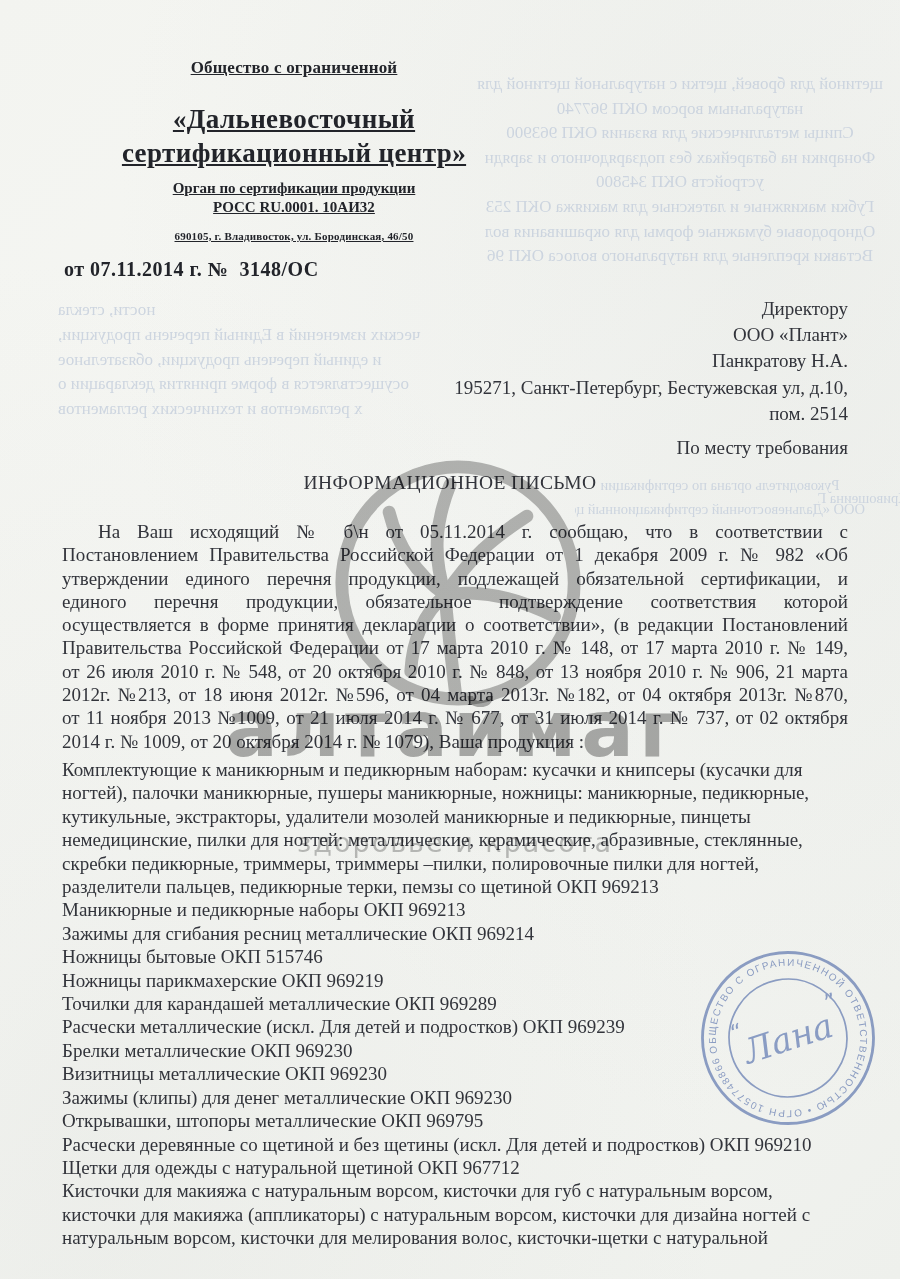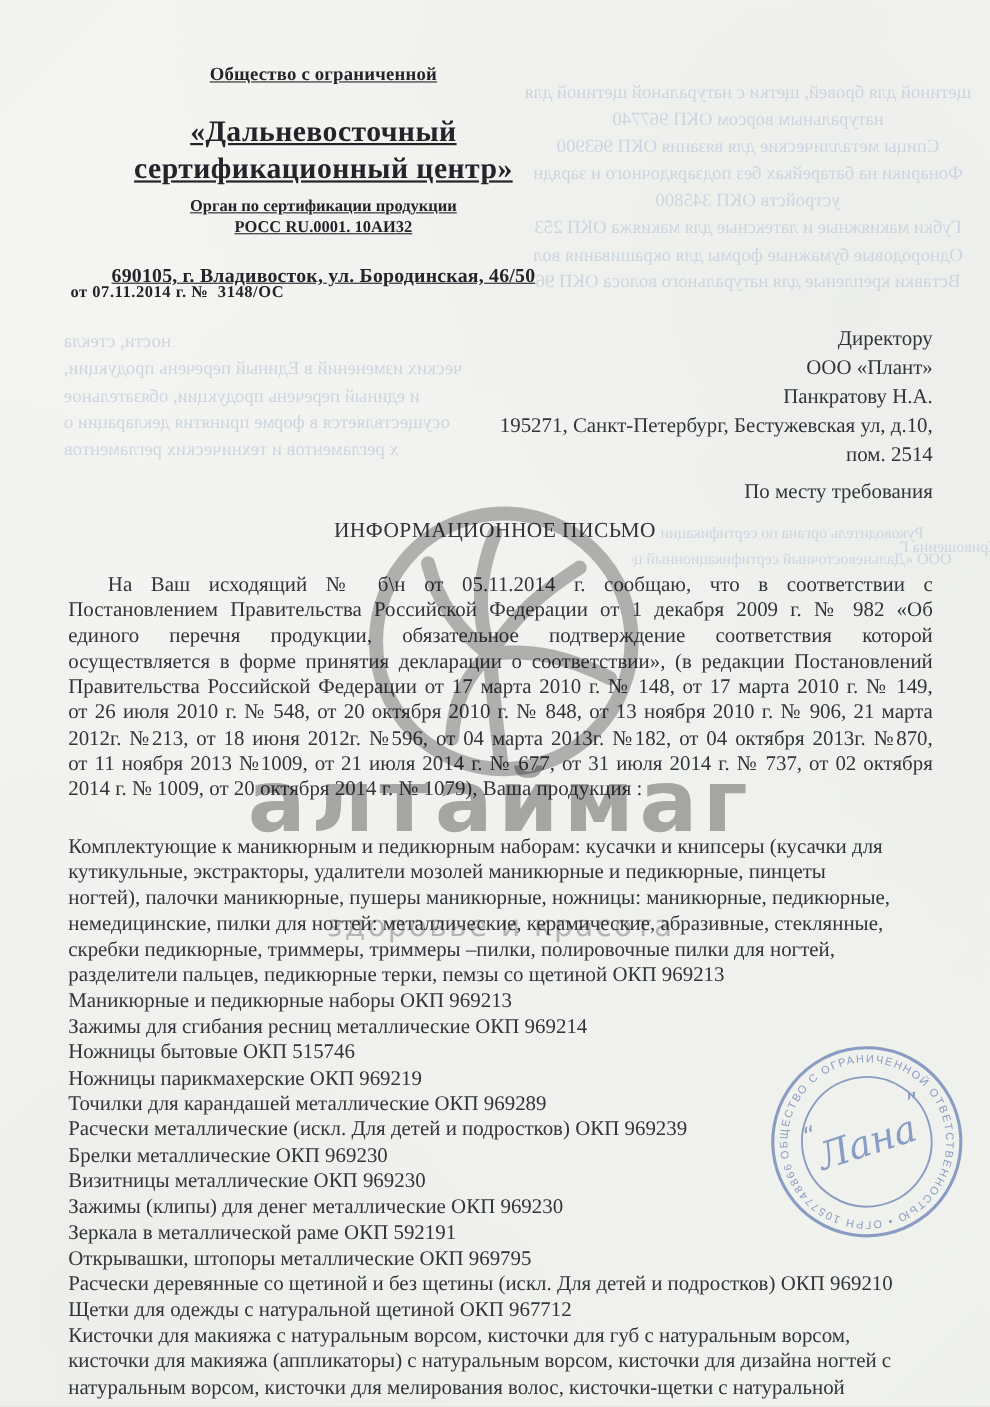--- a/index.html
+++ b/index.html
@@ -9,22 +9,22 @@
       radial-gradient(ellipse at 85% 20%, rgba(210,214,210,.25), transparent 60%),
       radial-gradient(ellipse at 10% 90%, rgba(205,208,202,.2), transparent 55%),
       linear-gradient(135deg,#f3f4f0 0%,#f6f7f4 45%,#eef0ec 100%);
     font-family:"Liberation Serif", serif;color:#32343b;
   }
   
   .letterhead{position:absolute;left:95px;top:56px;width:398px;text-align:center;color:#22242a;text-decoration:underline;}
   .lh-small{font-size:17px;font-weight:bold;line-height:23px;letter-spacing:.2px;}
   .lh-big{font-size:27px;font-weight:bold;line-height:34px;margin-top:23px;letter-spacing:.4px;}
   .lh-org{font-size:15px;font-weight:bold;line-height:19px;margin-top:9px;}
-  .lh-addr{font-size:18px;font-weight:bold;margin-top:23px;letter-spacing:.2px;}
-  .refline{position:absolute;left:64px;top:258px;font-size:15px;font-weight:bold;letter-spacing:.5px;color:#22242a;}
+  .lh-addr{font-size:11px;font-weight:bold;margin-top:13px;letter-spacing:.2px;}
+  .refline{position:absolute;left:64px;top:258px;font-size:20px;font-weight:bold;letter-spacing:.5px;color:#22242a;}
   
   .addressee{position:absolute;right:52px;top:296px;text-align:right;font-size:19px;line-height:26.2px;}
   .delivery{position:absolute;right:52px;top:437px;font-size:19px;}
   
   .title{position:absolute;left:60px;right:60px;top:472px;text-align:center;font-size:19.5px;letter-spacing:.4px;}
   .bodypara{position:absolute;left:62px;top:520px;width:786px;}
   .bline{font-size:19px;line-height:23.3px;white-space:nowrap;text-align:justify;text-align-last:justify;}
   .bline.first{text-indent:36px;}
   .bline.last{text-align-last:left;}
   .products{position:absolute;left:62px;top:758px;width:800px;}
@@ -100,46 +100,46 @@
     <div>пом. 2514</div>
   </div>
 
   <div class="delivery">По месту требования</div>
 
   <div class="title">ИНФОРМАЦИОННОЕ ПИСЬМО</div>
 
   <div class="bodypara">
     <div class="bline first">На Ваш исходящий № б\н от 05.11.2014 г. сообщаю, что в соответствии с</div>
     <div class="bline">Постановлением Правительства Российской Федерации от 1 декабря 2009 г. № 982 «Об</div>
+    <div class="bline">утверждении единого перечня продукции, подлежащей обязательной сертификации, и</div>
     <div class="bline">единого перечня продукции, обязательное подтверждение соответствия которой</div>
     <div class="bline">осуществляется в форме принятия декларации о соответствии», (в редакции Постановлений</div>
     <div class="bline">Правительства Российской Федерации от 17 марта 2010 г. № 148, от 17 марта 2010 г. № 149,</div>
     <div class="bline">от 26 июля 2010 г. № 548, от 20 октября 2010 г. № 848, от 13 ноября 2010 г. № 906, 21 марта</div>
     <div class="bline">2012г. №213, от 18 июня 2012г. №596, от 04 марта 2013г. №182, от 04 октября 2013г. №870,</div>
     <div class="bline">от 11 ноября 2013 №1009, от 21 июля 2014 г. № 677, от 31 июля 2014 г. № 737, от 02 октября</div>
     <div class="bline last">2014 г. № 1009, от 20 октября 2014 г. № 1079), Ваша продукция :</div>
   </div>
 
   <div class="products">
     <div class="pline">Комплектующие к маникюрным и педикюрным наборам: кусачки и книпсеры (кусачки для</div>
+    <div class="pline">ногтей), палочки маникюрные, пушеры маникюрные, ножницы: маникюрные, педикюрные,</div>
     <div class="pline">кутикульные, экстракторы, удалители мозолей маникюрные и педикюрные, пинцеты</div>
-    <div class="pline">ногтей), палочки маникюрные, пушеры маникюрные, ножницы: маникюрные, педикюрные,</div>
     <div class="pline">немедицинские, пилки для ногтей: металлические, керамические, абразивные, стеклянные,</div>
     <div class="pline">скребки педикюрные, триммеры, триммеры –пилки, полировочные пилки для ногтей,</div>
     <div class="pline">разделители пальцев, педикюрные терки, пемзы со щетиной ОКП 969213</div>
     <div class="pline">Маникюрные и педикюрные наборы ОКП 969213</div>
     <div class="pline">Зажимы для сгибания ресниц металлические ОКП 969214</div>
     <div class="pline">Ножницы бытовые ОКП 515746</div>
     <div class="pline">Ножницы парикмахерские ОКП 969219</div>
     <div class="pline">Точилки для карандашей металлические ОКП 969289</div>
     <div class="pline">Расчески металлические (искл. Для детей и подростков) ОКП 969239</div>
     <div class="pline">Брелки металлические ОКП 969230</div>
     <div class="pline">Визитницы металлические ОКП 969230</div>
     <div class="pline">Зажимы (клипы) для денег металлические ОКП 969230</div>
-    <div class="pline">Зеркала в металлической раме ОКП 592191</div>
     <div class="pline">Открывашки, штопоры металлические ОКП 969795</div>
     <div class="pline">Расчески деревянные со щетиной и без щетины (искл. Для детей и подростков) ОКП 969210</div>
     <div class="pline">Щетки для одежды с натуральной щетиной ОКП 967712</div>
     <div class="pline">Кисточки для макияжа с натуральным ворсом, кисточки для губ с натуральным ворсом,</div>
     <div class="pline">кисточки для макияжа (аппликаторы) с натуральным ворсом, кисточки для дизайна ногтей с</div>
     <div class="pline">натуральным ворсом, кисточки для мелирования волос, кисточки-щетки с натуральной</div>
   </div>
 
   <div class="wm wm-logo">
     <svg width="256" height="256" viewBox="0 0 260 260" fill="none">

